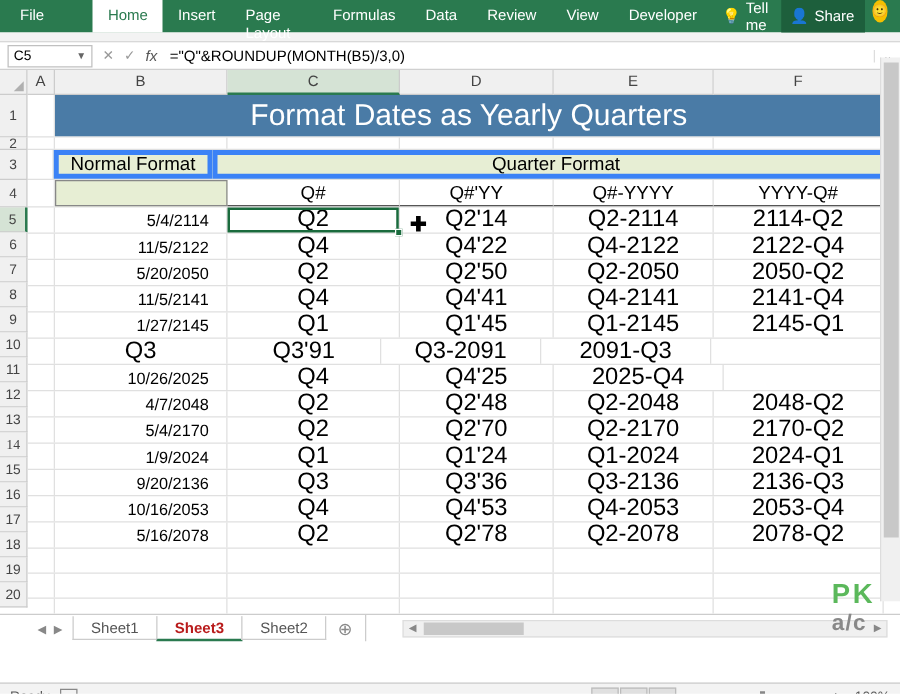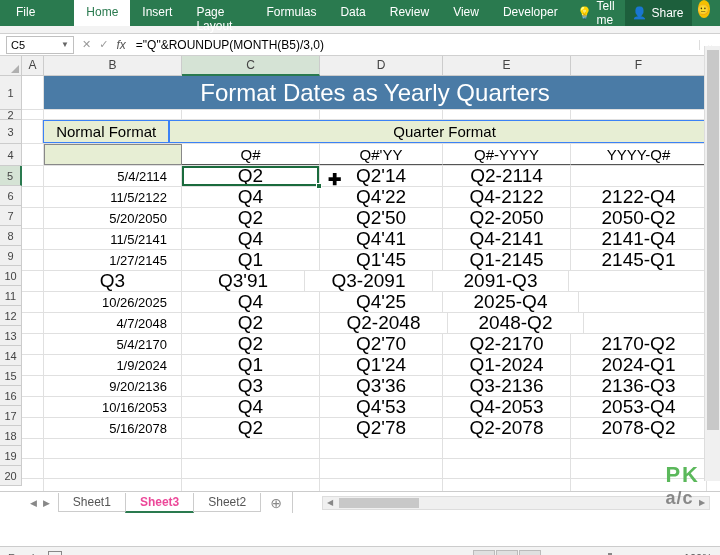--- a/index.html
+++ b/index.html
@@ -33,37 +33,37 @@
   
   .grid-body { position: relative; flex: 1; overflow: hidden; }
   .cells { position: relative; }
   .row { display: flex; border-bottom: 1px solid #e0e0e0; }
   .cell { border-right: 1px solid #e0e0e0; padding: 2px 6px; font-size: 13px; display: flex; align-items: center; overflow: hidden; white-space: nowrap; }
   
   .wA { width: 22px; } .wB { width: 138px; } .wC { width: 138px; } .wD { width: 123px; } .wE { width: 128px; } .wF { width: 136px; }
   
   .title-row { height: 34px; }
   .merged-title { background: #4a7ba6; color: #fff; font-size: 24px; display: flex; align-items: center; justify-content: center; font-weight: 300; }
-  .hdr-olive { background: #e7eed4; border: 1px solid #3b82f6; }
+  .hdr-olive { background: #e7eed4; border: 4px solid #3b82f6; }
   .hdr-text { font-size: 15px; justify-content: center; }
   .sub-hdr { font-size: 15px; justify-content: center; border-bottom: 1px solid #555 !important; }
   .data-cell { justify-content: center; height: 20px; font-size: 19px; }
   .date-cell { justify-content: flex-end; padding-right: 14px; height: 20px; font-size: 13px; }
   
   .active-border { position: absolute; border: 2px solid #1a6b3d; pointer-events: none; z-index: 5; }
   .fill-handle { position: absolute; width: 6px; height: 6px; background: #1a6b3d; border: 1px solid #fff; z-index: 6; }
   .cursor-icon { position: absolute; z-index: 10; font-size: 16px; color: #000; font-weight: bold; pointer-events: none; }
   
   .vscroll { position: absolute; right: 0; top: 46px; width: 16px; height: 435px; background: #f0f0f0; border-left: 1px solid #ddd; }
   .vscroll-thumb { position: absolute; left: 2px; width: 12px; background: #c8c8c8; border-radius: 0; }
   
   .sheet-tabs { height: 22px; background: #fff; border-top: 1px solid #ccc; display: flex; align-items: center; padding-left: 22px; font-size: 12px; }
   .tab-nav { display: flex; gap: 6px; padding: 0 8px; color: #888; font-size: 9px; }
   .sheet-tab { padding: 2px 14px; border: 1px solid #ccc; border-top: none; background: #fff; margin-right: -1px; color: #555; }
-  .sheet-tab.active { border-bottom: 2px solid #2a7a4f; color: #ec4899; font-weight: 600; background: #fff; }
+  .sheet-tab.active { border-bottom: 2px solid #2a7a4f; color: #b91c1c; font-weight: 600; background: #fff; }
   .add-sheet { padding: 0 10px; color: #888; font-size: 14px; }
   .hscroll { flex: 1; margin: 0 10px; height: 14px; background: #f0f0f0; border: 1px solid #ddd; position: relative; display: flex; align-items: center; }
   .hscroll-thumb { position: absolute; height: 10px; background: #c8c8c8; left: 4px; top: 1px; }
   .hscroll-arrow { width: 14px; text-align: center; color: #888; font-size: 8px; }
   
   .watermark { position: absolute; right: 20px; bottom: 46px; font-size: 22px; font-weight: bold; letter-spacing: 2px; z-index: 20; }
   .wm-top { color: #5bb85b; }
   .wm-bot { color: #888; font-size: 18px; letter-spacing: 1px; }
   
   .status-bar { height: 22px; background: #f3f3f3; border-top: 1px solid #ccc; display: flex; align-items: center; font-size: 11px; color: #555; padding: 0 8px; margin-top: 33px; }
@@ -136,21 +136,21 @@
       <div class="row-h" style="height: 22px; line-height: 22px;">4</div>
       <div class="row-h sel" style="height: 20px; line-height: 20px;">5</div>
       <div class="row-h" style="height: 20px; line-height: 20px;">6</div>
       <div class="row-h" style="height: 20px; line-height: 20px;">7</div>
       <div class="row-h" style="height: 20px; line-height: 20px;">8</div>
       <div class="row-h" style="height: 20px; line-height: 20px;">9</div>
       <div class="row-h" style="height: 20px; line-height: 20px;">10</div>
       <div class="row-h" style="height: 20px; line-height: 20px;">11</div>
       <div class="row-h" style="height: 20px; line-height: 20px;">12</div>
       <div class="row-h" style="height: 20px; line-height: 20px;">13</div>
-      <div class="row-h" style="height: 20px; line-height: 20px;">14</div>
+      <div class="row-h" style="height: 20px; line-height: 20px; font-family: Liberation Serif, serif;">14</div>
       <div class="row-h" style="height: 20px; line-height: 20px;">15</div>
       <div class="row-h" style="height: 20px; line-height: 20px;">16</div>
       <div class="row-h" style="height: 20px; line-height: 20px;">17</div>
       <div class="row-h" style="height: 20px; line-height: 20px;">18</div>
       <div class="row-h" style="height: 20px; line-height: 20px;">19</div>
       <div class="row-h" style="height: 20px; line-height: 20px;">20</div>
     </div>
   <div class="grid-body">
     <div class="cells" id="cells">
 
@@ -183,20 +183,21 @@
         <div class="cell wF sub-hdr">YYYY-Q#</div>
       </div>
 
       <div id="data-rows">
           <div class="row">
             <div class="cell wA"></div>
             <div class="cell wB date-cell">5/4/2114</div>
             <div class="cell wC data-cell">Q2</div>
             <div class="cell wD data-cell">Q2'14</div>
             <div class="cell wE data-cell">Q2-2114</div>
+            <div class="cell wF data-cell">2114-Q2</div>
           </div>
           <div class="row">
             <div class="cell wA"></div>
             <div class="cell wB date-cell">11/5/2122</div>
             <div class="cell wC data-cell">Q4</div>
             <div class="cell wD data-cell">Q4'22</div>
             <div class="cell wE data-cell">Q4-2122</div>
             <div class="cell wF data-cell">2122-Q4</div>
           </div>
           <div class="row">
@@ -234,20 +235,21 @@
             <div class="cell wA"></div>
             <div class="cell wB date-cell">10/26/2025</div>
             <div class="cell wC data-cell">Q4</div>
             <div class="cell wD data-cell">Q4'25</div>
             <div class="cell wF data-cell">2025-Q4</div>
           </div>
           <div class="row">
             <div class="cell wA"></div>
             <div class="cell wB date-cell">4/7/2048</div>
             <div class="cell wC data-cell">Q2</div>
+            <div class="cell wD data-cell">Q2'48</div>
             <div class="cell wE data-cell">Q2-2048</div>
             <div class="cell wF data-cell">2048-Q2</div>
           </div>
           <div class="row">
             <div class="cell wA"></div>
             <div class="cell wB date-cell">5/4/2170</div>
             <div class="cell wC data-cell">Q2</div>
             <div class="cell wD data-cell">Q2'70</div>
             <div class="cell wE data-cell">Q2-2170</div>
             <div class="cell wF data-cell">2170-Q2</div>

